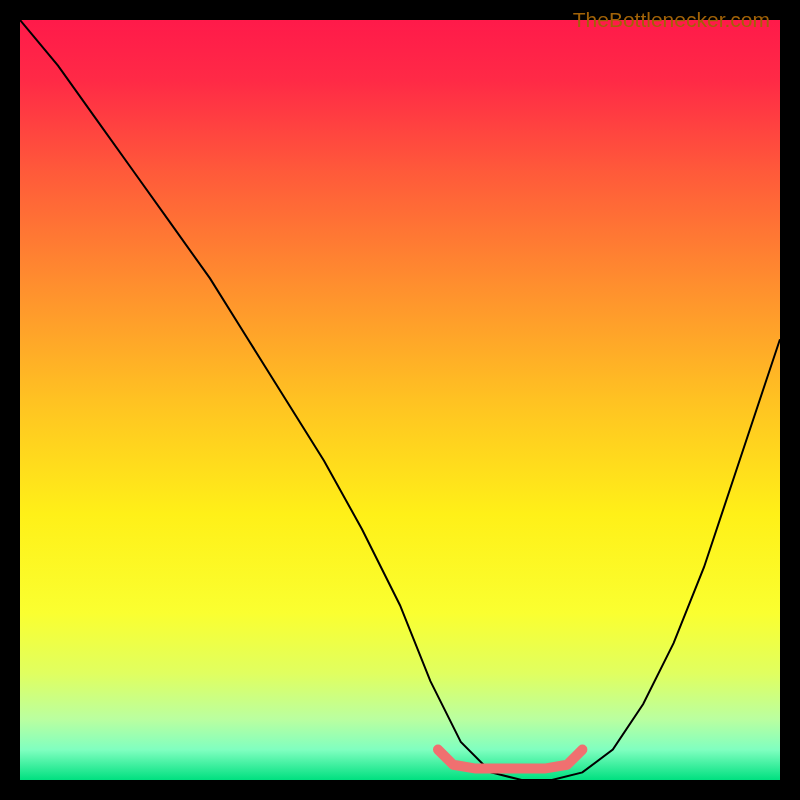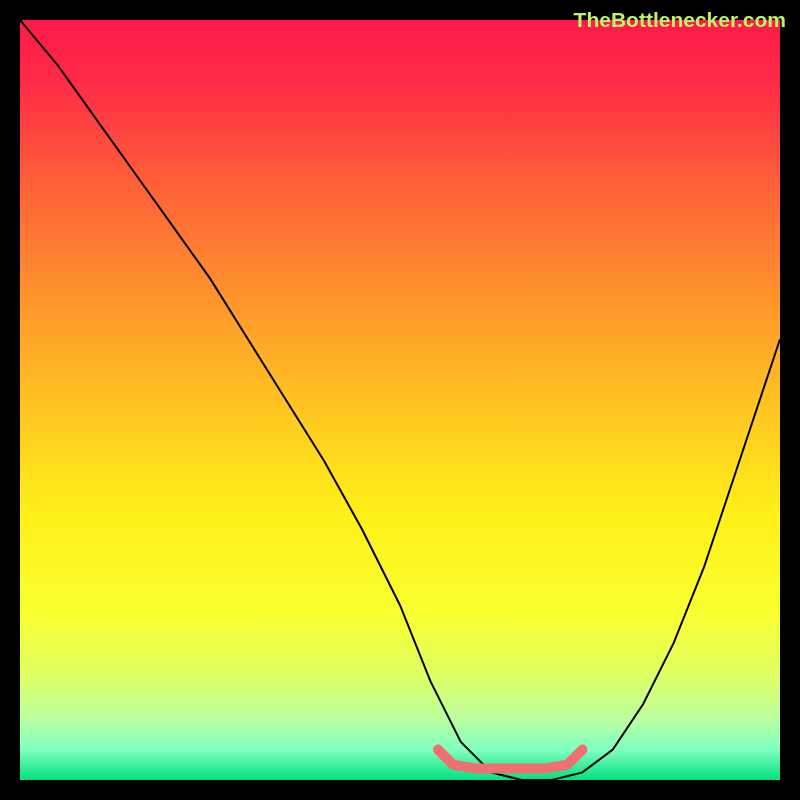--- a/index.html
+++ b/index.html
@@ -1,17 +1,17 @@
 <!DOCTYPE html>
 <html><head>
 <meta charset="utf-8">
 <style>
   * { margin: 0; padding: 0; box-sizing: border-box; }
   body { width: 800px; height: 800px; background: #000; position: relative; font-family: Arial, sans-serif; }
-  .watermark { position: absolute; top: 8px; right: 14px; font-size: 21px; font-weight: bold; color: #bef264; z-index: 10; }
+  .watermark { position: absolute; top: 8px; right: 30px; font-size: 21px; font-weight: normal; color: #a16207; z-index: 10; }
   .plot-area { position: absolute; left: 20px; top: 20px; width: 760px; height: 760px; }
   .gradient { position: absolute; left: 0; top: 0; width: 760px; height: 760px; }
   .curves { position: absolute; left: 0; top: 0; width: 760px; height: 760px; }
 </style>
 </head>
 <body>
 
 <div class="watermark">TheBottlenecker.com</div>
 
 <div class="plot-area">

